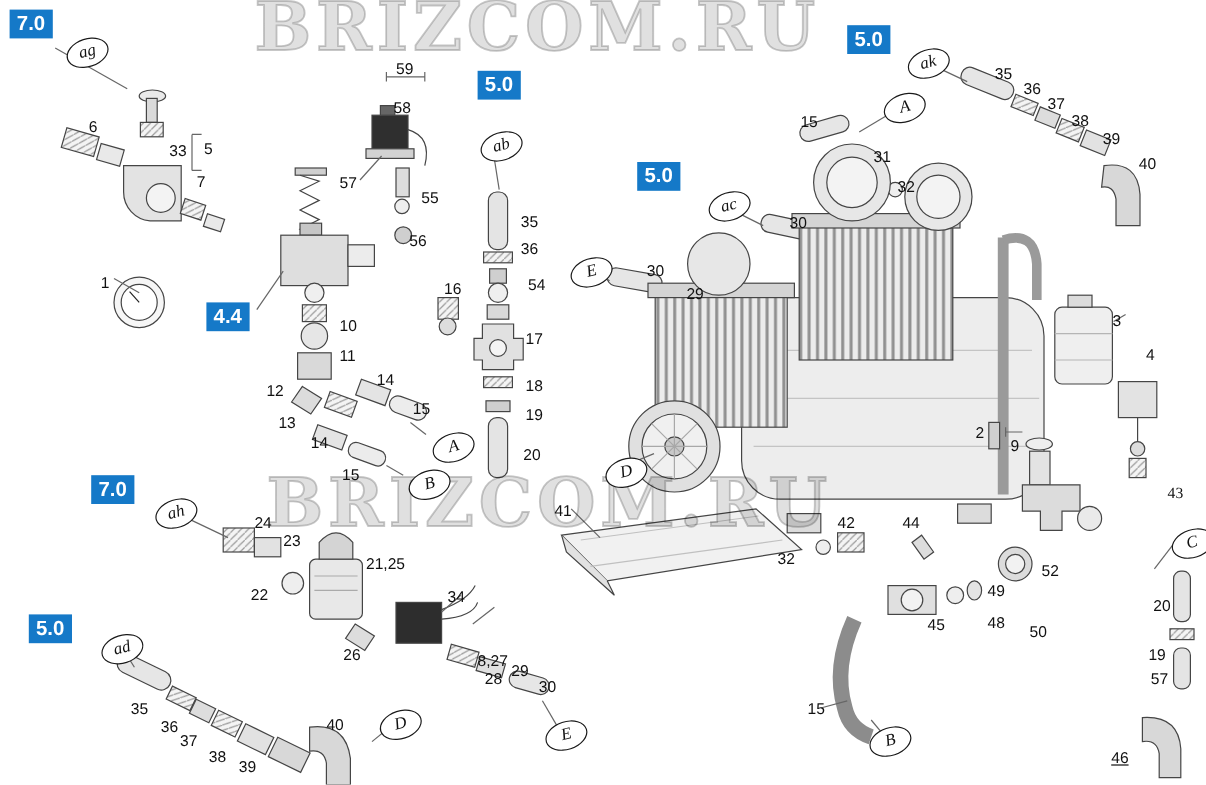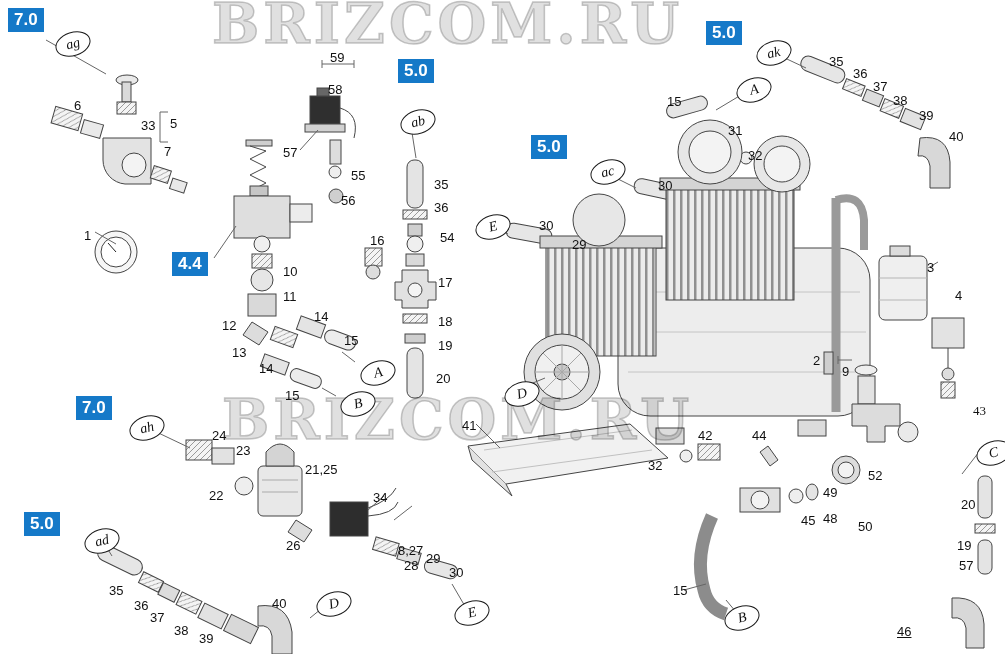--- a/index.html
+++ b/index.html
@@ -322,21 +322,21 @@
   <div class="layer">
 
   <div class="partnum" style="left: 74px; top: 98px;">6</div>
       <div class="partnum" style="left: 141px; top: 118px;">33</div>
       <div class="partnum" style="left: 170px; top: 116px;">5</div>
       <div class="partnum" style="left: 164px; top: 144px;">7</div>
       <div class="partnum" style="left: 84px; top: 228px;">1</div>
       <div class="partnum" style="left: 330px; top: 50px;">59</div>
       <div class="partnum" style="left: 328px; top: 82px;">58</div>
       <div class="partnum" style="left: 283px; top: 145px;">57</div>
-      <div class="partnum" style="left: 351px; top: 157px; margin-top: 11px;">55</div>
+      <div class="partnum" style="left: 351px; top: 157px;">55</div>
       <div class="partnum" style="left: 341px; top: 193px;">56</div>
       <div class="partnum" style="left: 434px; top: 177px;">35</div>
       <div class="partnum" style="left: 434px; top: 200px;">36</div>
       <div class="partnum" style="left: 440px; top: 230px;">54</div>
       <div class="partnum" style="left: 370px; top: 233px;">16</div>
       <div class="partnum" style="left: 438px; top: 275px;">17</div>
       <div class="partnum" style="left: 438px; top: 314px;">18</div>
       <div class="partnum" style="left: 438px; top: 338px;">19</div>
       <div class="partnum" style="left: 436px; top: 371px;">20</div>
       <div class="partnum" style="left: 283px; top: 264px;">10</div>
@@ -365,25 +365,25 @@
       <div class="partnum" style="left: 842px; top: 364px;">9</div>
       <div class="partnum" style="left: 973px; top: 403px; font-family: Liberation Serif, serif;">43</div>
       <div class="partnum" style="left: 462px; top: 418px;">41</div>
       <div class="partnum" style="left: 698px; top: 428px;">42</div>
       <div class="partnum" style="left: 752px; top: 428px;">44</div>
       <div class="partnum" style="left: 648px; top: 458px;">32</div>
       <div class="partnum" style="left: 868px; top: 468px;">52</div>
       <div class="partnum" style="left: 823px; top: 485px;">49</div>
       <div class="partnum" style="left: 858px; top: 519px;">50</div>
       <div class="partnum" style="left: 823px; top: 511px;">48</div>
-      <div class="partnum" style="left: 773px; top: 513px; margin-left: 28px;">45</div>
+      <div class="partnum" style="left: 773px; top: 513px;">45</div>
       <div class="partnum" style="left: 961px; top: 497px;">20</div>
       <div class="partnum" style="left: 957px; top: 538px;">19</div>
       <div class="partnum" style="left: 959px; top: 558px;">57</div>
-      <div class="partnum" style="left: 897px; top: 624px; text-decoration: underline;">46</div>
+      <div class="partnum" style="left: 926px; top: 624px; text-decoration: underline;">46</div>
       <div class="partnum" style="left: 673px; top: 583px;">15</div>
       <div class="partnum" style="left: 212px; top: 428px;">24</div>
       <div class="partnum" style="left: 236px; top: 443px;">23</div>
       <div class="partnum" style="left: 209px; top: 488px;">22</div>
       <div class="partnum" style="left: 305px; top: 462px;">21,25</div>
       <div class="partnum" style="left: 286px; top: 538px;">26</div>
       <div class="partnum" style="left: 373px; top: 490px;">34</div>
       <div class="partnum" style="left: 398px; top: 500px; margin-top: 43px;">8,27</div>
       <div class="partnum" style="left: 404px; top: 538px; margin-top: 20px;">28</div>
       <div class="partnum" style="left: 426px; top: 551px;">29</div>

